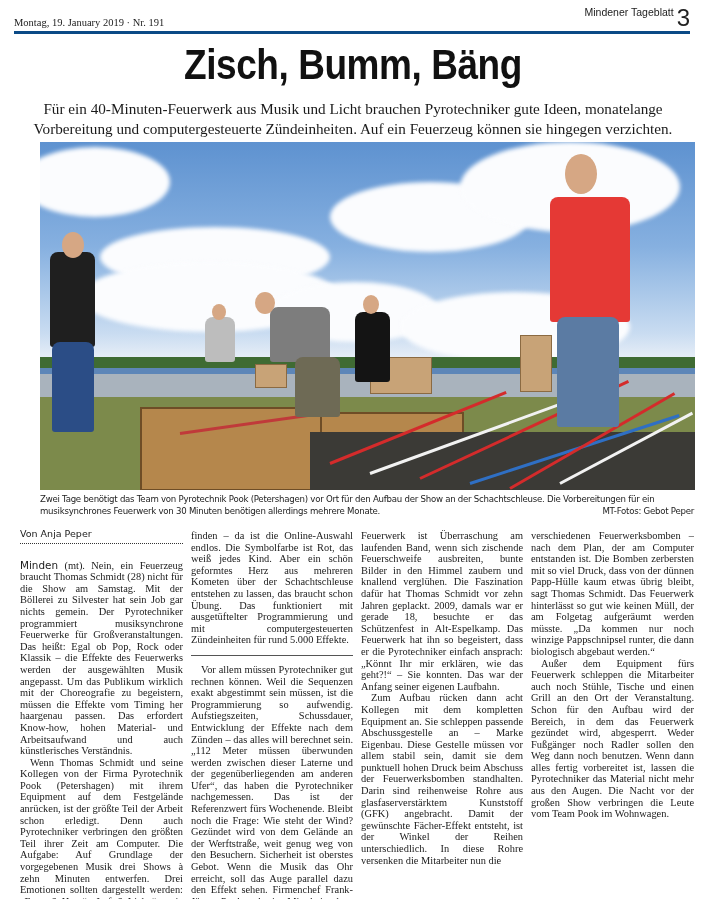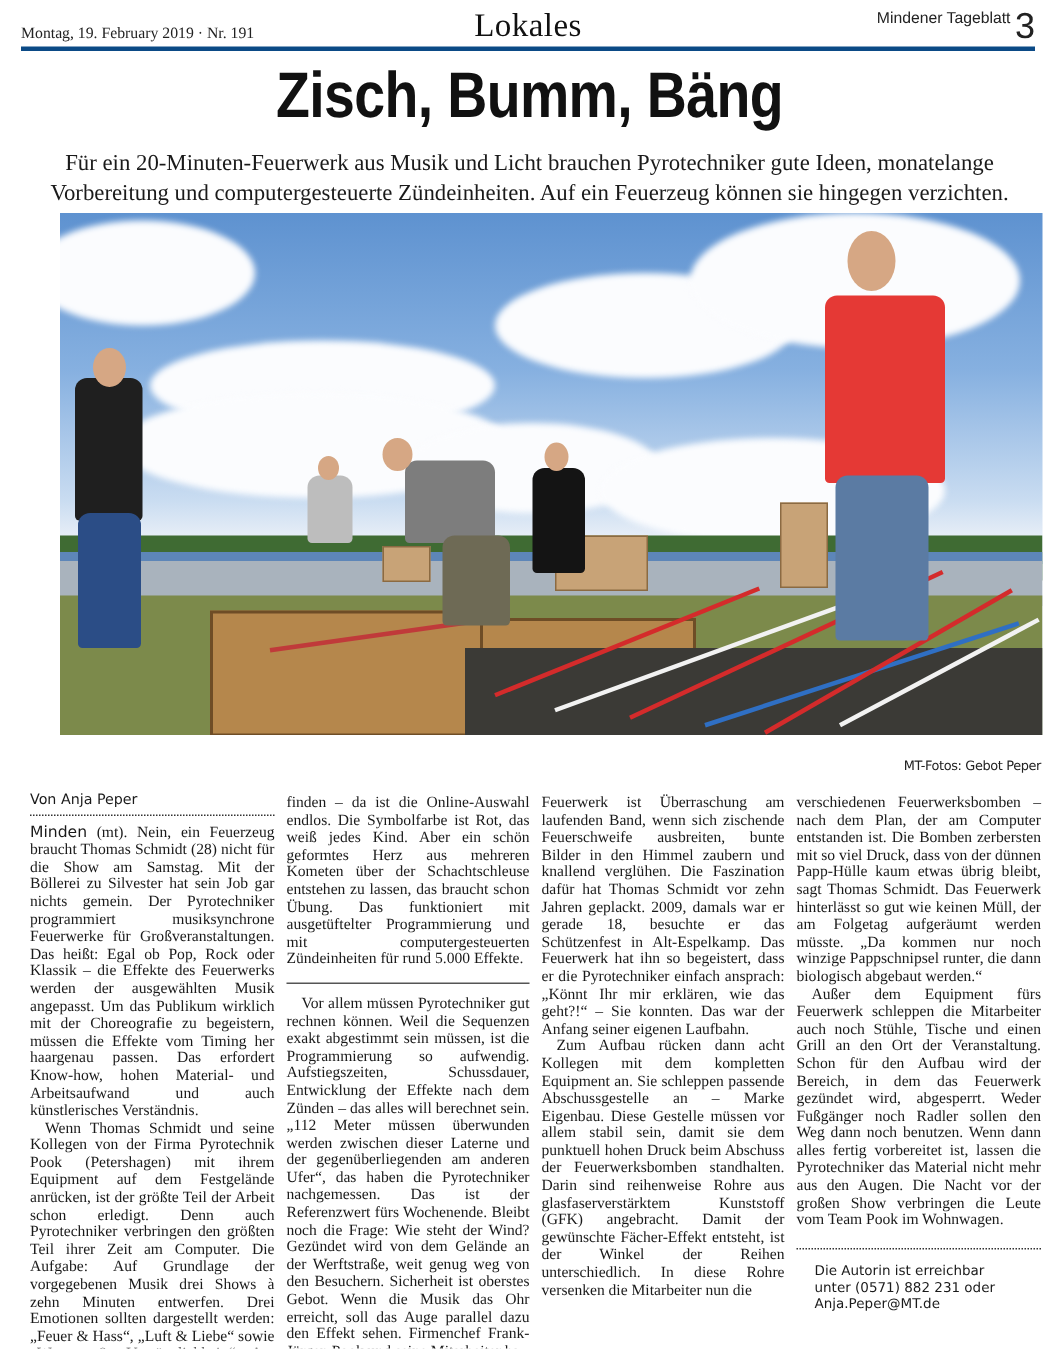--- a/index.html
+++ b/index.html
@@ -26,40 +26,39 @@
   .photo .person { position: absolute; border-radius: 8px 8px 3px 3px; }
   .photo .head { position: absolute; border-radius: 50%; background: #d6a784; }
   .photo .box { position: absolute; background: #c8a377; border: 1px solid #8b6a42; }
 
   .caption { position: absolute; left: 40px; right: 12px; top: 494px; font-family: "DejaVu Sans", sans-serif; font-size: 8.6px; line-height: 11.5px; color: #222; letter-spacing: -0.25px; }
   .caption .credit { position: absolute; right: 0; top: 11.5px; }
 
   .col { position: absolute; top: 528px; font-family: "Liberation Serif", serif; font-size: 10.4px; line-height: 11.6px; color: #1a1a1a; text-align: justify; }
   .col p { margin: 0; }
   .col p.indent { text-indent: 10px; }
-  .byline { font-family: "DejaVu Sans", sans-serif; font-size: 9.5px; padding-bottom: 3px; border-bottom: 1px dotted #333; margin-bottom: 6px; }
+  .byline { font-family: "DejaVu Sans", sans-serif; font-size: 9.5px; padding-bottom: 3px; border-bottom: 1px dotted #333; margin-bottom: 16px; }
   .dateline { font-family: "DejaVu Sans", sans-serif; font-weight: normal; }
   .col-rule { border-top: 1px solid #555; margin: 9px 0 8px 0; }
   .contact { margin-top: 12px; padding-top: 10px; border-top: 1px dotted #333; font-family: "DejaVu Sans", sans-serif; font-size: 9px; line-height: 11px; padding-left: 12px; text-align: left; }
 </style>
 </head>
 <body>
 
 <div class="masthead">
-  <span class="mh-left">Montag, 19. February 2019 · Nr. 191</span>
-  <div class="mh-center">Lokales</div>
+  <span class="mh-left">Montag, 19. January 2019 · Nr. 191</span>
   <span class="mh-right">
     <span>Mindener Tageblatt</span>
     <span class="page-num">3</span>
   </span>
 </div>
 <div class="mh-rule"></div>
 
 <div class="headline">Zisch, Bumm, Bäng</div>
-<div class="subhead">Für ein 20-Minuten-Feuerwerk aus Musik und Licht brauchen Pyrotechniker gute Ideen, monatelange Vorbereitung und computergesteuerte Zündeinheiten. Auf ein Feuerzeug können sie hingegen verzichten.</div>
+<div class="subhead">Für ein 40-Minuten-Feuerwerk aus Musik und Licht brauchen Pyrotechniker gute Ideen, monatelange Vorbereitung und computergesteuerte Zündeinheiten. Auf ein Feuerzeug können sie hingegen verzichten.</div>
 
 <div class="photo" title="Team von Pyrotechnik Pook beim Aufbau von Abschussgestellen mit rot-weiß-blauen Zündkabeln auf einer Wiese">
   <div class="cloud" style="left:-20px;top:5px;width:150px;height:70px;"></div>
   <div class="cloud" style="left:60px;top:85px;width:230px;height:60px;"></div>
   <div class="cloud" style="left:40px;top:120px;width:260px;height:70px;"></div>
   <div class="cloud" style="left:290px;top:40px;width:200px;height:70px;"></div>
   <div class="cloud" style="left:420px;top:0px;width:220px;height:90px;"></div>
   <div class="cloud" style="left:230px;top:140px;width:170px;height:60px;"></div>
   <div class="cloud" style="left:360px;top:150px;width:230px;height:70px;"></div>
   <div class="trees"></div>
@@ -95,20 +94,21 @@
 
   <div class="person" style="left:315px;top:170px;width:35px;height:70px;background:#141414;"></div>
   <div class="head" style="left:323px;top:153px;width:16px;height:19px;"></div>
 
   <div class="person" style="left:510px;top:55px;width:80px;height:125px;background:#e53935;"></div>
   <div class="person" style="left:517px;top:175px;width:62px;height:110px;background:#5b7ba3;"></div>
   <div class="head" style="left:525px;top:12px;width:32px;height:40px;"></div>
 </div>
 
 <div class="caption">
+  <span>Zwei Tage benötigt das Team von Pyrotechnik Pook (Petershagen) vor Ort für den Aufbau der Show an der Schachtschleuse. Die Vorbereitungen für ein musiksynchrones Feuerwerk von 30 Minuten benötigen allerdings mehrere Monate.</span>
   <span class="credit">MT-Fotos: Gebot Peper</span>
 </div>
 
 <div class="col" style="left:20px;width:163px;">
   <div class="byline">Von Anja Peper</div>
   <p><span class="dateline">Minden</span><span> (mt). Nein, ein Feuerzeug braucht Thomas Schmidt (28) nicht für die Show am Samstag. Mit der Böllerei zu Silvester hat sein Job gar nichts gemein. Der Pyrotechniker programmiert musiksynchrone Feuerwerke für Großveranstaltungen. Das heißt: Egal ob Pop, Rock oder Klassik – die Effekte des Feuerwerks werden der ausgewählten Musik angepasst. Um das Publikum wirklich mit der Choreografie zu begeistern, müssen die Effekte vom Timing her haargenau passen. Das erfordert Know-how, hohen Material- und Arbeitsaufwand und auch künstlerisches Verständnis.</span></p>
   <p class="indent">Wenn Thomas Schmidt und seine Kollegen von der Firma Pyrotechnik Pook (Petershagen) mit ihrem Equipment auf dem Festgelände anrücken, ist der größte Teil der Arbeit schon erledigt. Denn auch Pyrotechniker verbringen den größten Teil ihrer Zeit am Computer. Die Aufgabe: Auf Grundlage der vorgegebenen Musik drei Shows à zehn Minuten entwerfen. Drei Emotionen sollten dargestellt werden: „Feuer &amp; Hass“, „Luft &amp; Liebe“ sowie „Wasser &amp; Vergänglichkeit.“ Am einfachsten ist es, Musik und Farben zum Thema Liebe zu</p>
 </div>
 
 <div class="col" style="left:191px;width:162px;top:530px;">
@@ -118,18 +118,13 @@
 </div>
 
 <div class="col" style="left:361px;width:162px;top:530px;">
   <p>Feuerwerk ist Überraschung am laufenden Band, wenn sich zischende Feuerschweife ausbreiten, bunte Bilder in den Himmel zaubern und knallend verglühen. Die Faszination dafür hat Thomas Schmidt vor zehn Jahren geplackt. 2009, damals war er gerade 18, besuchte er das Schützenfest in Alt-Espelkamp. Das Feuerwerk hat ihn so begeistert, dass er die Pyrotechniker einfach ansprach: „Könnt Ihr mir erklären, wie das geht?!“ – Sie konnten. Das war der Anfang seiner eigenen Laufbahn.</p>
   <p class="indent">Zum Aufbau rücken dann acht Kollegen mit dem kompletten Equipment an. Sie schleppen passende Abschussgestelle an – Marke Eigenbau. Diese Gestelle müssen vor allem stabil sein, damit sie dem punktuell hohen Druck beim Abschuss der Feuerwerksbomben standhalten. Darin sind reihenweise Rohre aus glasfaserverstärktem Kunststoff (GFK) angebracht. Damit der gewünschte Fächer-Effekt entsteht, ist der Winkel der Reihen unterschiedlich. In diese Rohre versenken die Mitarbeiter nun die</p>
 </div>
 
 <div class="col" style="left:531px;width:163px;top:530px;">
   <p>verschiedenen Feuerwerksbomben – nach dem Plan, der am Computer entstanden ist. Die Bomben zerbersten mit so viel Druck, dass von der dünnen Papp-Hülle kaum etwas übrig bleibt, sagt Thomas Schmidt. Das Feuerwerk hinterlässt so gut wie keinen Müll, der am Folgetag aufgeräumt werden müsste. „Da kommen nur noch winzige Pappschnipsel runter, die dann biologisch abgebaut werden.“</p>
   <p class="indent">Außer dem Equipment fürs Feuerwerk schleppen die Mitarbeiter auch noch Stühle, Tische und einen Grill an den Ort der Veranstaltung. Schon für den Aufbau wird der Bereich, in dem das Feuerwerk gezündet wird, abgesperrt. Weder Fußgänger noch Radler sollen den Weg dann noch benutzen. Wenn dann alles fertig vorbereitet ist, lassen die Pyrotechniker das Material nicht mehr aus den Augen. Die Nacht vor der großen Show verbringen die Leute vom Team Pook im Wohnwagen.</p>
-  <div class="contact">
-    <div>Die Autorin ist erreichbar</div>
-    <div>unter (0571) 882 231 oder</div>
-    <div>Anja.Peper@MT.de</div>
-  </div>
 </div>
 
 </body></html>

